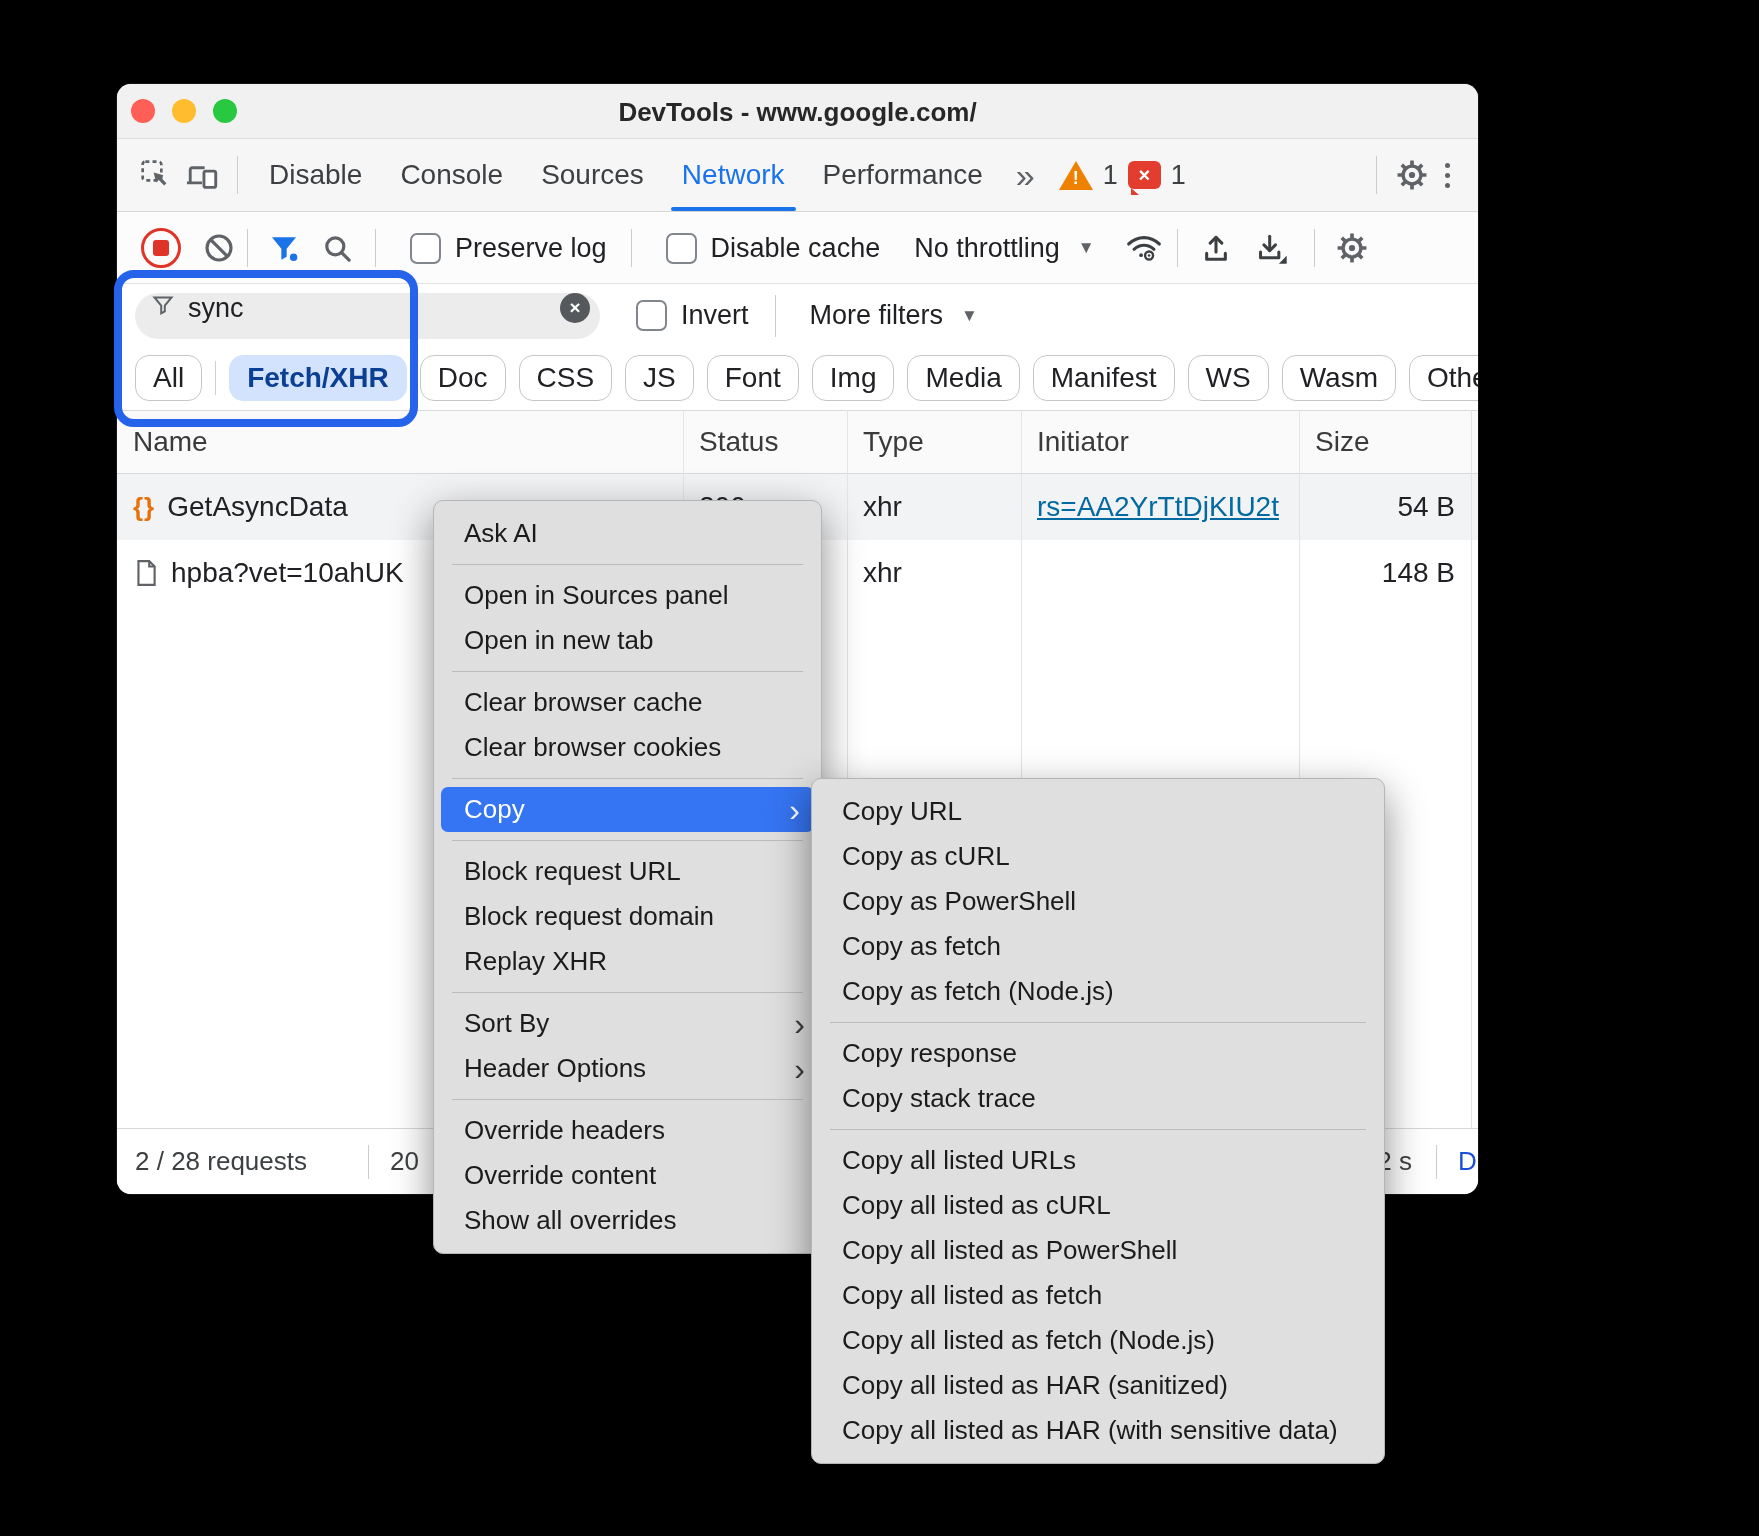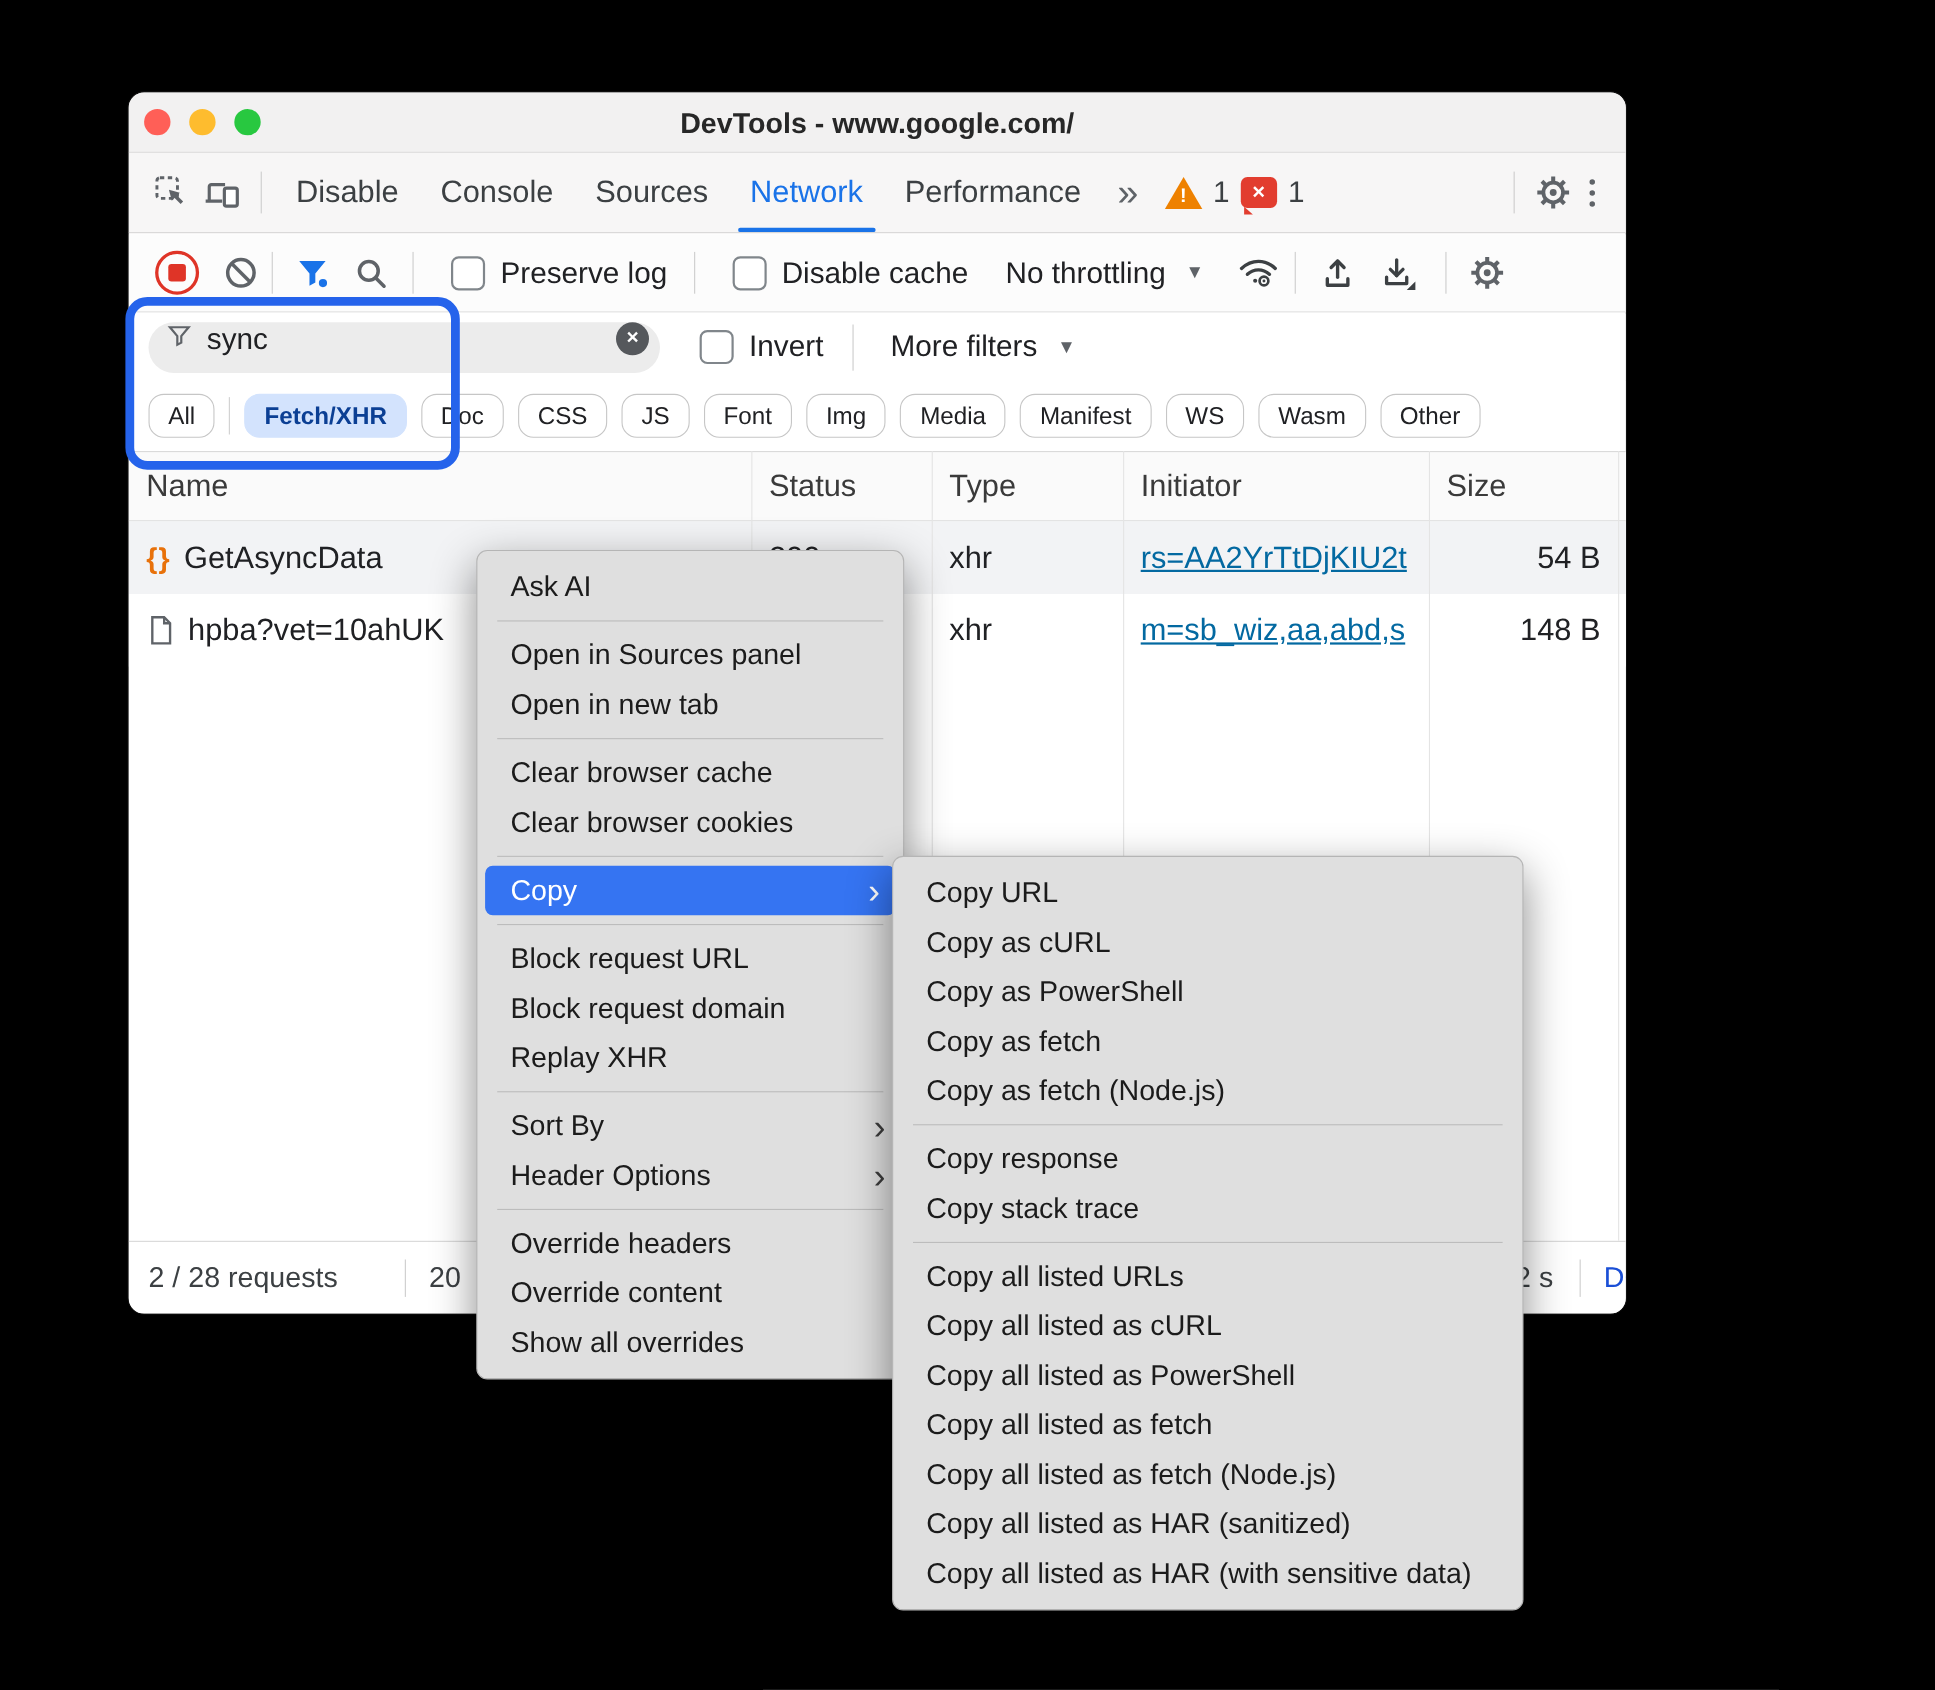--- a/index.html
+++ b/index.html
@@ -55,21 +55,21 @@
   
   .filterrow{position:absolute;left:0;top:201px;width:100%;height:61px;background:#fff;
              display:flex;align-items:center;padding-left:18px;box-sizing:border-box;font-size:27px;color:#202124;}
   .pill{width:465px;height:46px;background:#ececec;border-radius:23px;display:flex;align-items:flex-start;
         padding:0 10px 0 16px;box-sizing:border-box;gap:13px;flex:0 0 auto;}
   .pill .q{white-space:nowrap;}
   .pill .clear{margin-left:auto;width:30px;height:30px;border-radius:50%;background:#55585c;color:#fff;
                display:flex;align-items:center;justify-content:center;font-size:19px;font-weight:700;}
   
   .chiprow{position:absolute;left:0;top:262px;width:100%;height:64px;background:#fff;display:flex;
-           align-items:center;padding-left:18px;box-sizing:border-box;gap:13px;font-size:22px;}
+           align-items:center;padding-left:18px;box-sizing:border-box;gap:13px;font-size:28px;}
   .chip{padding:6px 17px;border:1.5px solid #c6c6c6;border-radius:14px;background:#fff;color:#202124;
         white-space:nowrap;flex:0 0 auto;}
   .chip.active{background:#d3e3fd;border-color:#d3e3fd;color:#0b3f94;font-weight:700;}
   .chipdiv{width:1px;height:34px;background:#cfcfcf;flex:0 0 auto;}
   
   .grid{position:absolute;left:0;top:326px;width:1523px;height:718px;background:#fff;}
   .gline{position:absolute;top:0;bottom:0;width:1px;background:#e4e4e4;}
   .thead{position:absolute;left:0;top:0;width:100%;height:64px;background:#fafafa;
          border-top:1px solid #dadada;border-bottom:1px solid #d9d9d9;box-sizing:border-box;}
   .hcell{position:absolute;top:0;height:62px;line-height:62px;font-size:28px;color:#3a3a3a;}
@@ -358,21 +358,20 @@
         <span class="cell namecell" style="left:16px;width:540px">
           <span>
             <svg width="26" height="28" viewBox="0 0 24 26" fill="none" stroke="#5f6368" stroke-width="2">
               <path d="M5 2 h10 l5 5 V24 H5 Z"></path>
                 <path d="M15 2 v5 h5"></path>
             </svg>
           </span>
           <span>hpba?vet=10ahUK</span>
         </span>
         <span class="cell" style="left:746px">xhr</span>
-        <span class="cell init" style="left:920px">m=sb_wiz,aa,abd,s</span>
         <span class="cell num" style="left:1182px;width:156px">148 B</span>
         <span class="cell num" style="left:1354px;width:153px">62 ms</span>
       </div>
 
       <div class="gline" style="left:566px"></div>
       <div class="gline" style="left:730px"></div>
       <div class="gline" style="left:904px"></div>
       <div class="gline" style="left:1182px"></div>
       <div class="gline" style="left:1354px"></div>
     </div>

